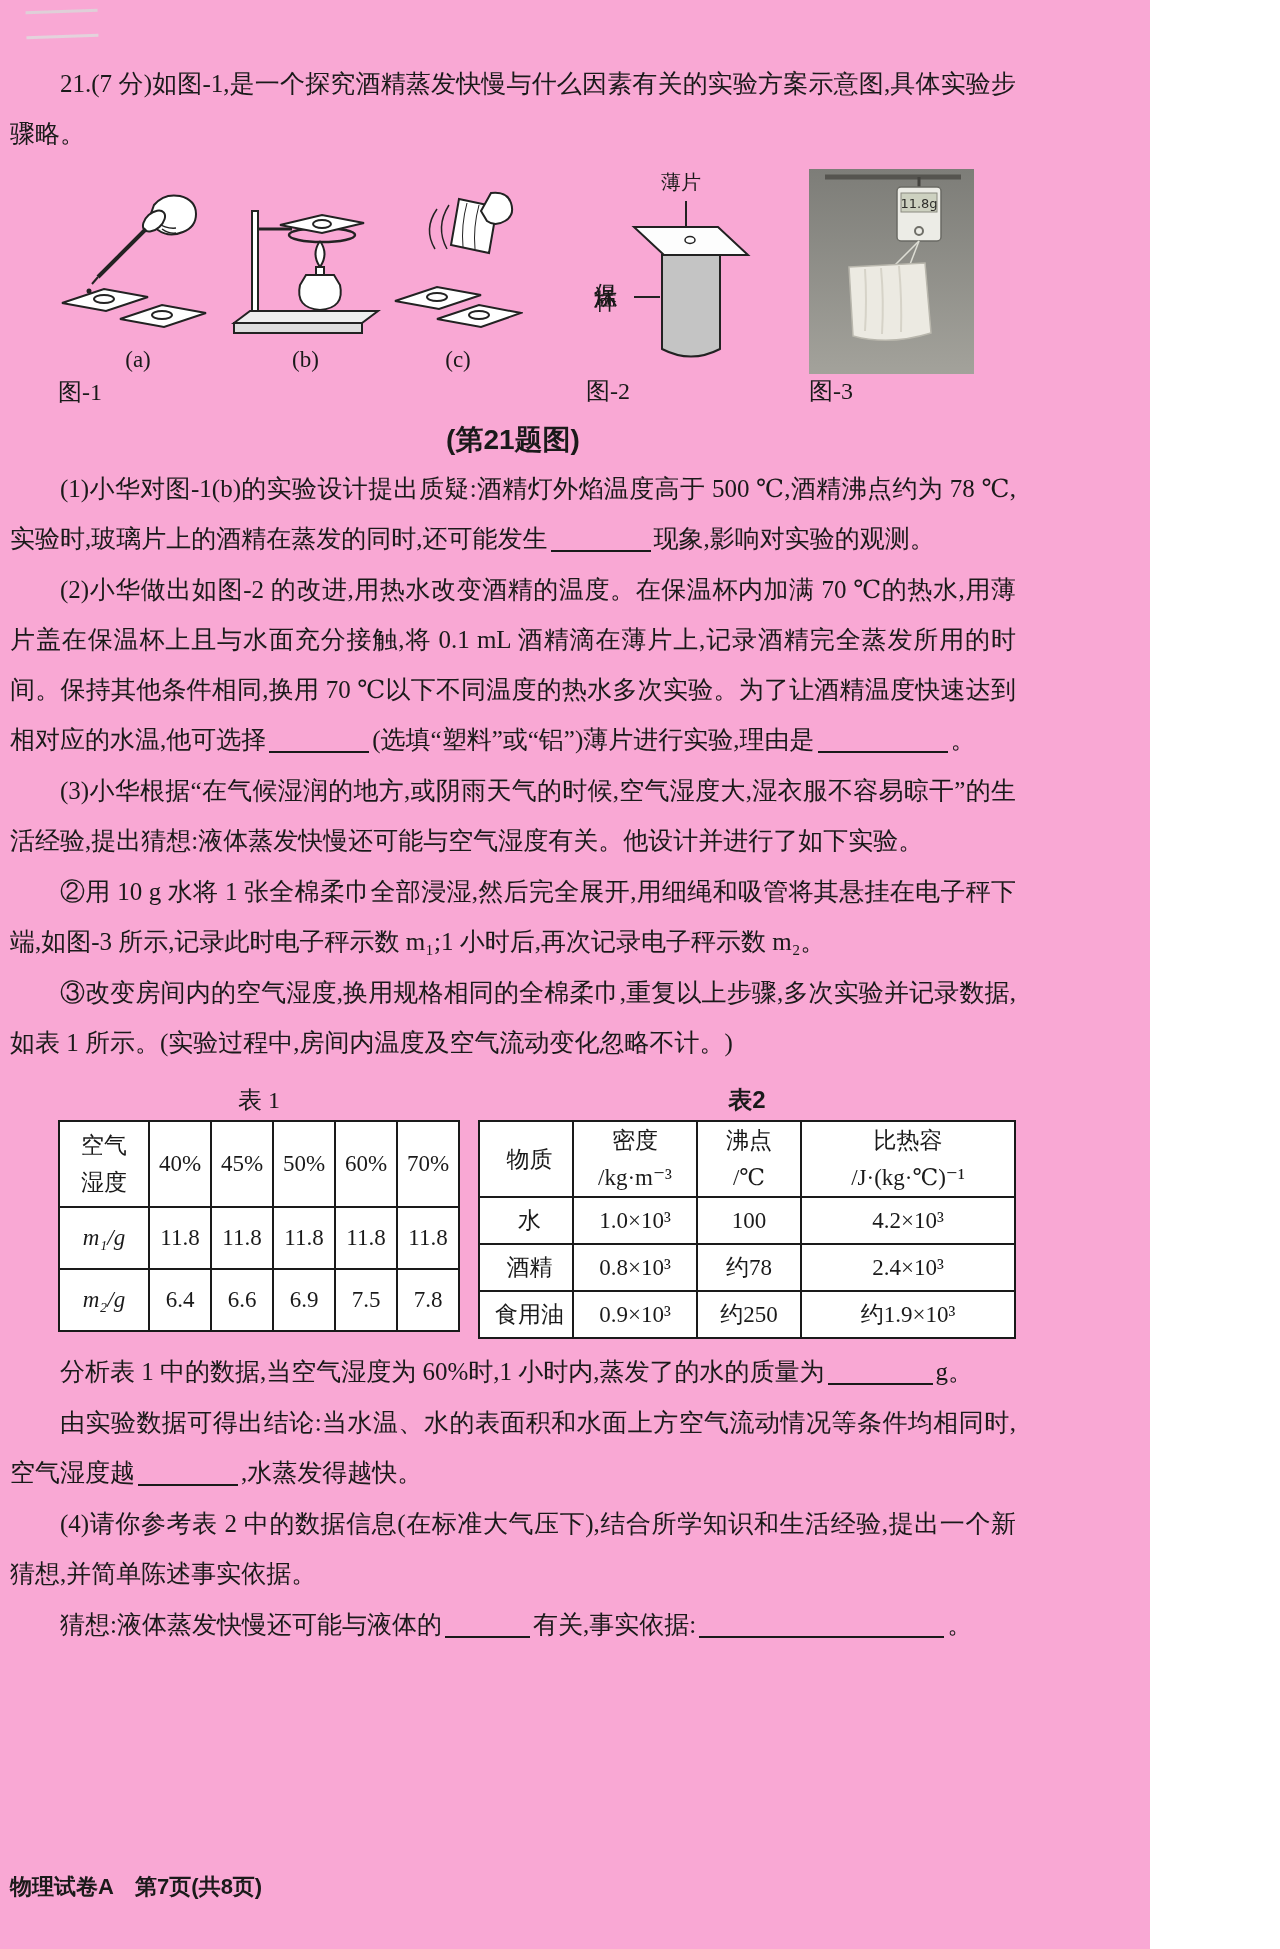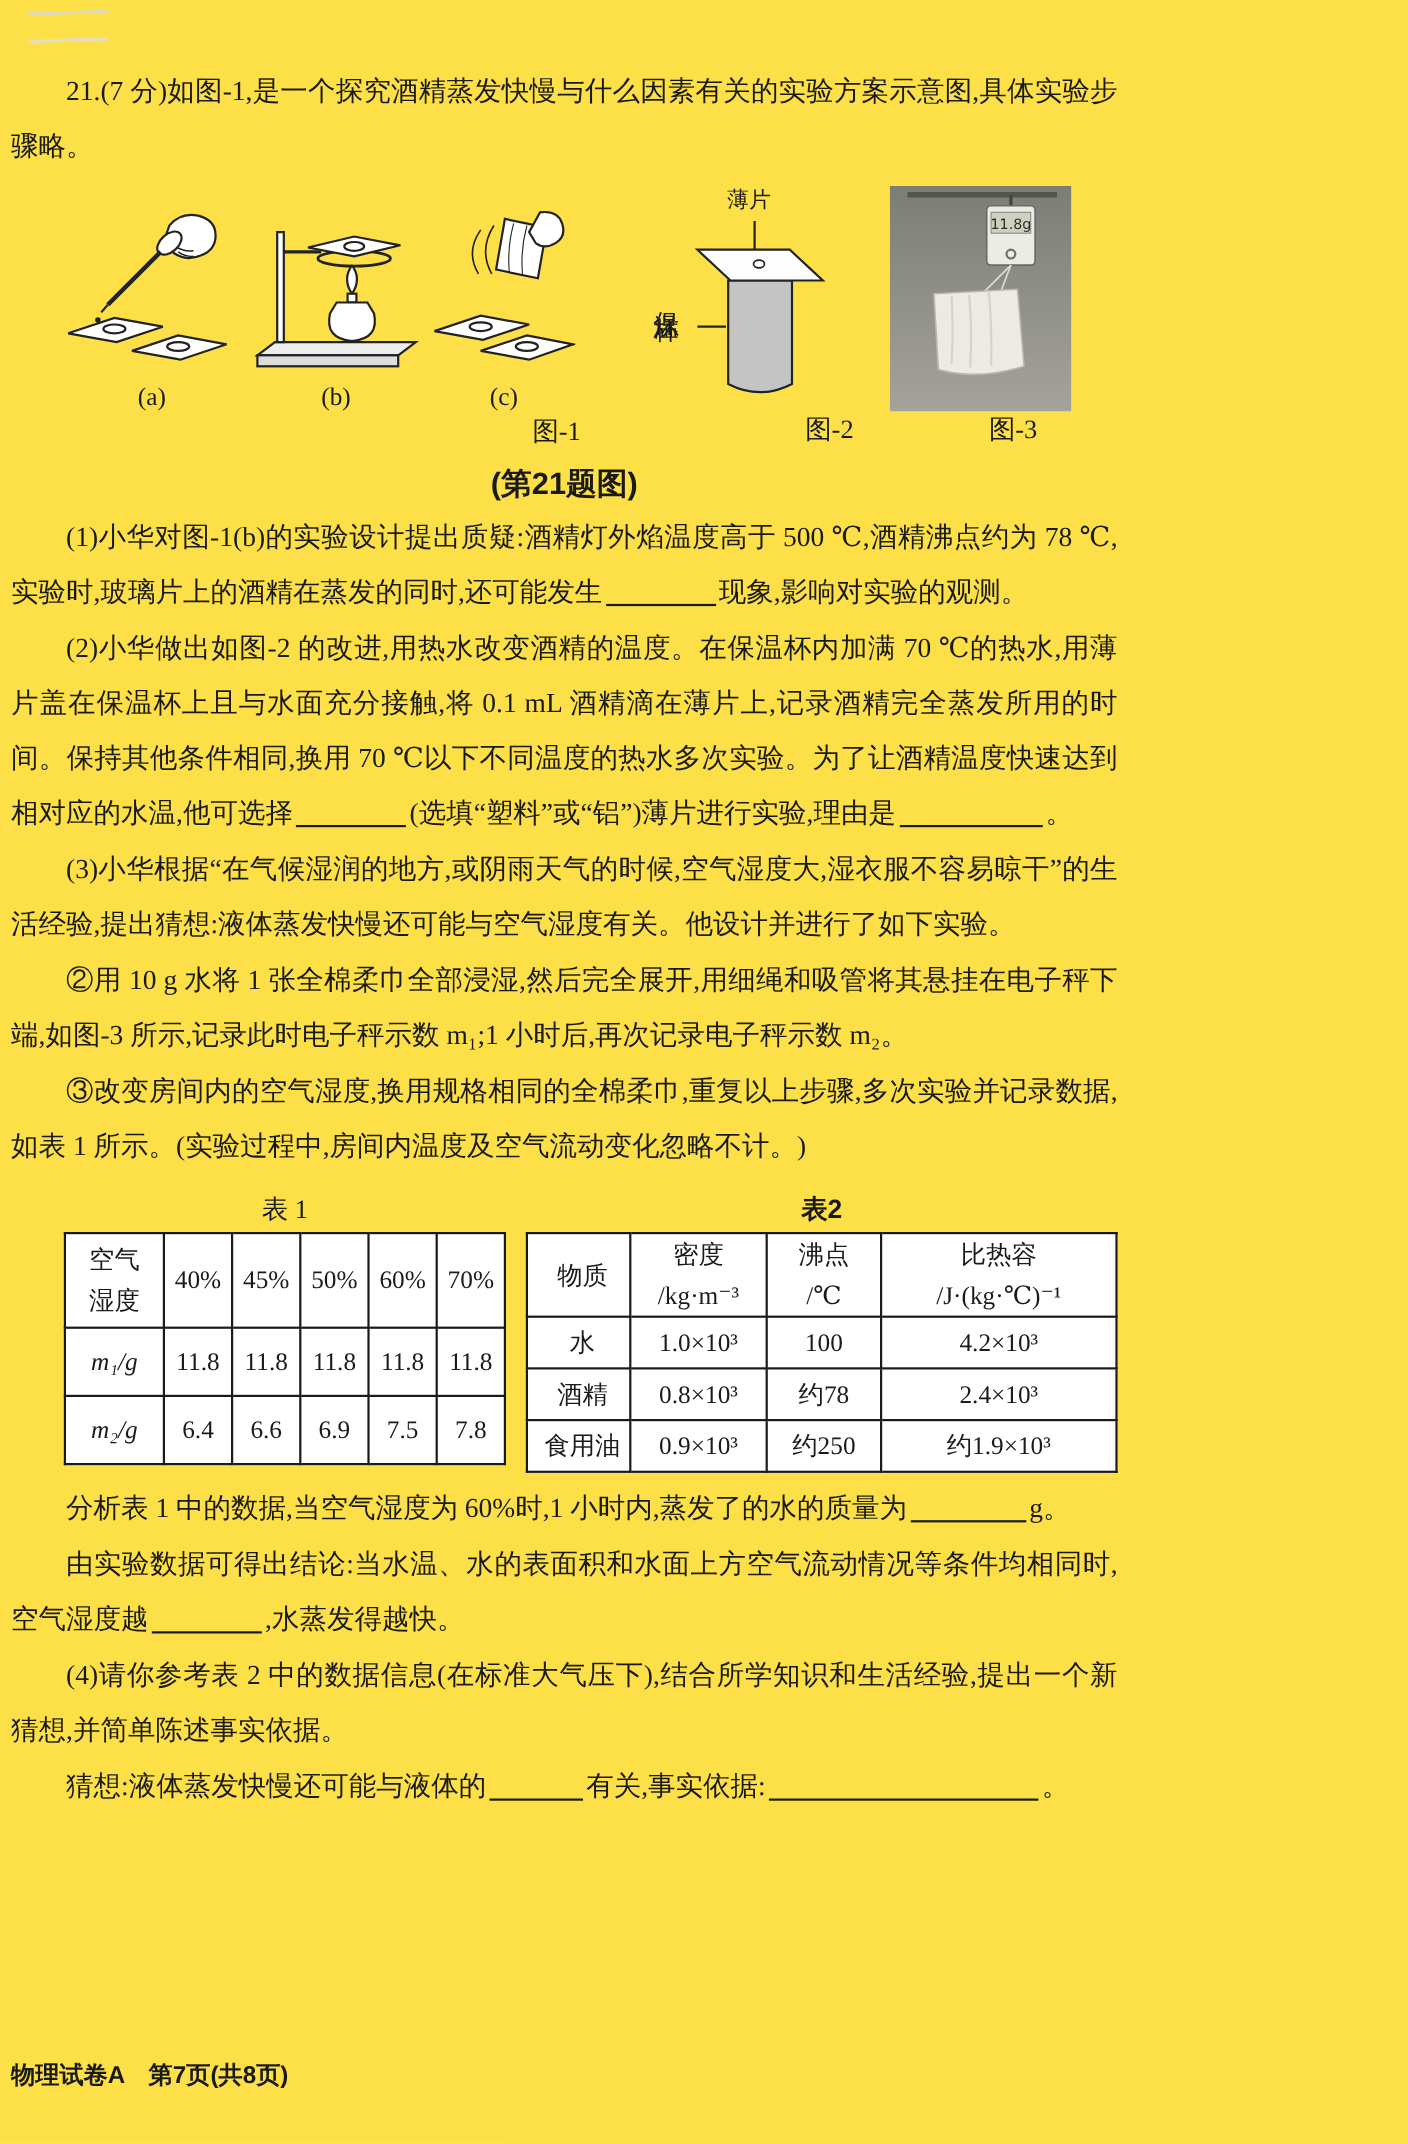--- a/index.html
+++ b/index.html
@@ -1,19 +1,19 @@
 <!DOCTYPE html>
 <html><head>
 <meta charset="utf-8">
 <style>
   * { margin:0; padding:0; box-sizing:border-box; }
   body { width:1280px; height:1949px; background:#ffffff; }
   .page {
-    position:relative; width:1280px; height:1949px; overflow:hidden;
-    background:#fde047; color:#1a1a1a;
+    position:relative; width:1150px; height:1949px; overflow:hidden;
+    background:#f9a8d4; color:#1a1a1a;
     font-family:"Liberation Serif","DejaVu Serif",serif;
   }
   .artifact {
     position:absolute; left:26px; top:10px; width:72px; height:28px;
     border-top:3px solid #d9d9d9; border-bottom:3px solid #dedede;
     transform:rotate(-2deg); opacity:.8;
   }
   .content { position:absolute; left:10px; top:58px; width:1006px; }
   .para {
     font-size:25px; line-height:50px; text-align:justify; text-indent:2em;
@@ -25,21 +25,21 @@
   }
   .w80{width:85px} .w100{width:100px} .w105{width:105px} .w130{width:130px} .w245{width:245px}
 
   
   .figures { position:relative; height:246px; margin:10px 0 2px; }
   .figgroup { position:absolute; top:0; }
   .fig1 { left:48px; width:470px; top:22px; }
   .fig1-row { display:flex; align-items:flex-end; gap:10px; }
   .figitem { text-align:center; }
   .subcap { font-size:23px; line-height:30px; }
-  .figlabel { font-size:24px; line-height:34px; text-align:right; }
+  .figlabel { font-size:24px; line-height:34px; text-align:left; }
   .fig2 { left:576px; width:190px; }
   .fig3 { left:768px; width:165px;padding-left:31px; }
   .fig2-canvas, .fig3-canvas { position:relative; height:205px; }
   .f2-sheet { position:absolute; top:-2px; left:0; right:0; text-align:center; font-size:20px; line-height:30px; }
   .f2-cup { position:absolute; left:4px; top:96px; writing-mode:vertical-rl; font-size:23px; letter-spacing:3px; }
   .block-caption {
     text-align:center; font-family:"Liberation Sans","DejaVu Sans",sans-serif;
     font-weight:700; font-size:28px; line-height:46px;
   }
 

